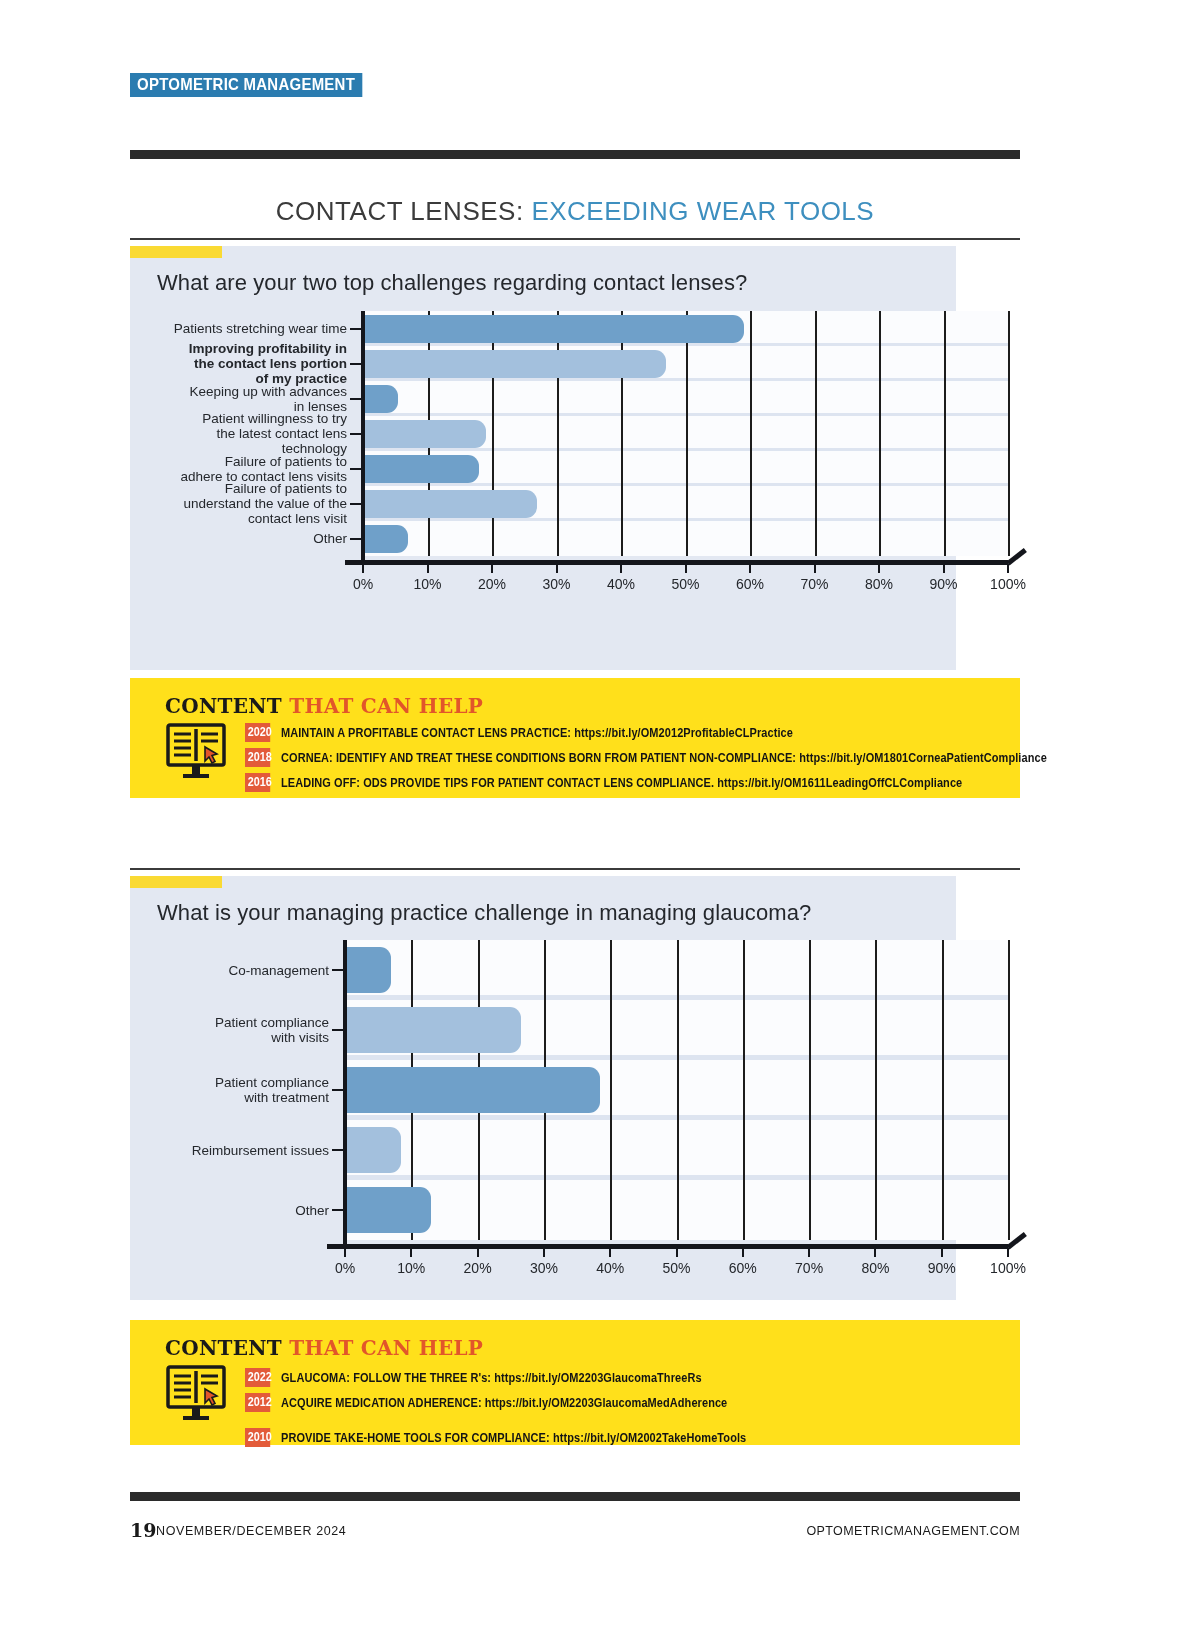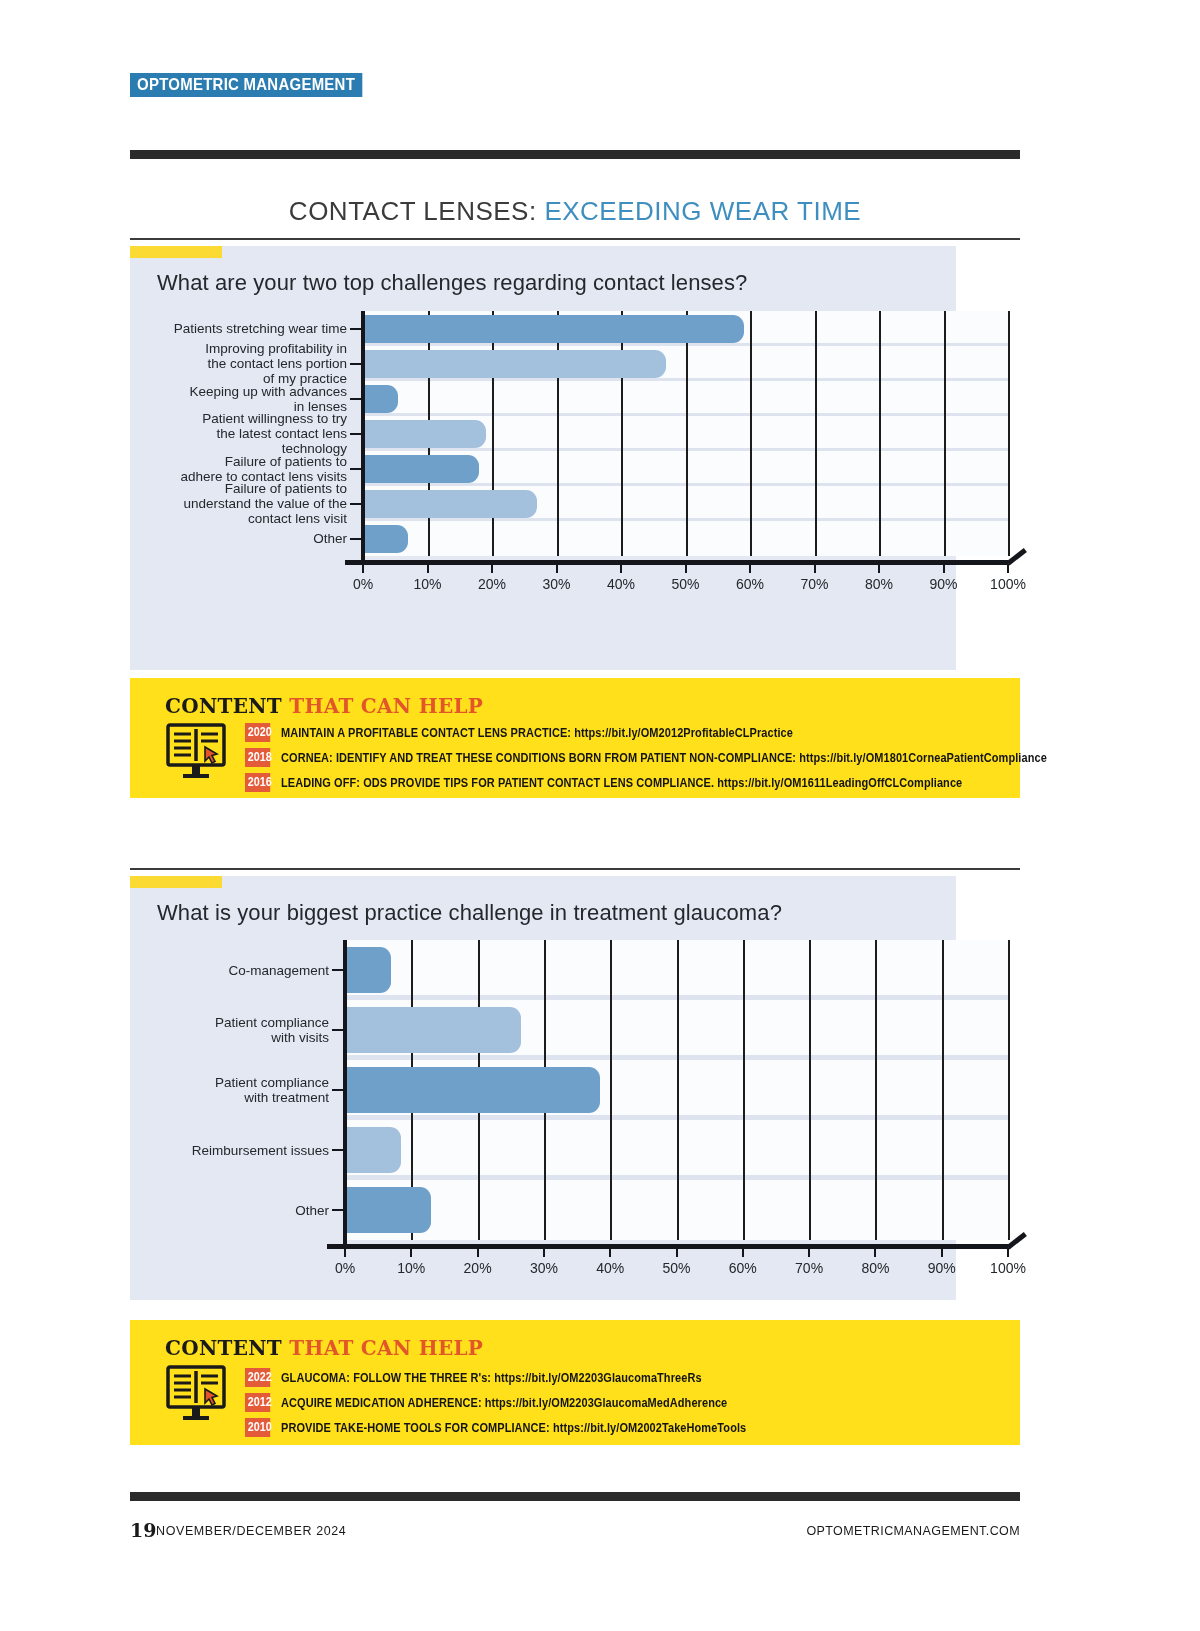--- a/index.html
+++ b/index.html
@@ -275,21 +275,21 @@
 
 <div class="page">
 
   <div class="masthead">
     <div class="mast-badge">OPTOMETRIC MANAGEMENT</div>
   </div>
   <div class="rule-top"></div>
 
   <div class="sec-title" style="top:196px;">
     <span class="dark">CONTACT LENSES:</span>
-    <span class="blue">EXCEEDING WEAR TIME</span>
+    <span class="blue">EXCEEDING WEAR TOOLS</span>
   </div>
   <div class="thin-rule" style="top:238px;"></div>
 
   <div class="panel" id="panel1" style="top:246px;height:424px;">
     <div class="panel-tab"></div>
     <div class="panel-q" style="top:24px;">What are your two top challenges regarding contact lenses?</div>
     <div class="plot" id="plot1" style="left:233px;top:65px;width:645px;height:245px;">
         <div class="row-band" style="top: 0px; height: 35px;"></div>
         <div class="row-gap" style="top: 32px; height: 6px;"></div>
         <div class="row-band" style="top: 35px; height: 35px;"></div>
@@ -317,21 +317,21 @@
         <div class="bar" style="left: 0px; top: 38.5px; width: 303.15px; height: 28px; background: rgb(163, 192, 221);"></div>
         <div class="bar" style="left: 0px; top: 73.5px; width: 35.475px; height: 28px; background: rgb(111, 160, 201);"></div>
         <div class="bar" style="left: 0px; top: 108.5px; width: 122.55px; height: 28px; background: rgb(163, 192, 221);"></div>
         <div class="bar" style="left: 0px; top: 143.5px; width: 116.1px; height: 28px; background: rgb(111, 160, 201);"></div>
         <div class="bar" style="left: 0px; top: 178.5px; width: 174.15px; height: 28px; background: rgb(163, 192, 221);"></div>
         <div class="bar" style="left: 0px; top: 213.5px; width: 45.15px; height: 28px; background: rgb(111, 160, 201);"></div>
       </div>
     <div id="cats1">
         <div class="cat-label" style="width: 186px; left: 31px; top: 75px;">Patients stretching wear time</div>
         <div class="cat-tick" style="left: 220px; top: 81.5px;"></div>
-        <div class="cat-label" style="width: 186px; left: 31px; top: 95px;">Improving profitability in
+        <div class="cat-label" style="width: 186px; left: 31px; top: 95px; font-weight: bold;">Improving profitability in
 the contact lens portion
 of my practice</div>
         <div class="cat-tick" style="left: 220px; top: 116.5px;"></div>
         <div class="cat-label" style="width: 186px; left: 31px; top: 137.5px;">Keeping up with advances
 in lenses</div>
         <div class="cat-tick" style="left: 220px; top: 151.5px;"></div>
         <div class="cat-label" style="width: 186px; left: 31px; top: 165px;">Patient willingness to try
 the latest contact lens
 technology</div>
         <div class="cat-tick" style="left: 220px; top: 186.5px;"></div>
@@ -407,21 +407,21 @@
           <span class="cc-year">2016</span>
           <span class="cc-text">LEADING OFF: ODS PROVIDE TIPS FOR PATIENT CONTACT LENS COMPLIANCE. https://bit.ly/OM1611LeadingOffCLCompliance</span>
         </div>
       </div>
   </div>
 
   <div class="thin-rule" style="top:868px;"></div>
 
   <div class="panel" id="panel2" style="top:876px;height:424px;">
     <div class="panel-tab"></div>
-    <div class="panel-q" style="top:24px;">What is your biggest practice challenge in treatment glaucoma?</div>
+    <div class="panel-q" style="top:24px;">What is your managing practice challenge in managing glaucoma?</div>
     <div class="plot" id="plot2" style="left:215px;top:64px;width:663px;height:300px;">
         <div class="row-band" style="top: 0px; height: 60px;"></div>
         <div class="row-gap" style="top: 55px; height: 10px;"></div>
         <div class="row-band" style="top: 60px; height: 60px;"></div>
         <div class="row-gap" style="top: 115px; height: 10px;"></div>
         <div class="row-band" style="top: 120px; height: 60px;"></div>
         <div class="row-gap" style="top: 175px; height: 10px;"></div>
         <div class="row-band" style="top: 180px; height: 60px;"></div>
         <div class="row-gap" style="top: 235px; height: 10px;"></div>
         <div class="row-band" style="top: 240px; height: 60px;"></div>
@@ -506,21 +506,21 @@
     </div>
     <div id="ccrows2">
         <div class="cc-row" style="left: 115px; top: 48px;">
           <span class="cc-year">2022</span>
           <span class="cc-text">GLAUCOMA: FOLLOW THE THREE R's: https://bit.ly/OM2203GlaucomaThreeRs</span>
         </div>
         <div class="cc-row" style="left: 115px; top: 73px;">
           <span class="cc-year">2012</span>
           <span class="cc-text">ACQUIRE MEDICATION ADHERENCE: https://bit.ly/OM2203GlaucomaMedAdherence</span>
         </div>
-        <div class="cc-row" style="left: 115px; top: 98px;">
+        <div class="cc-row" style="left: 115px; top: 108px;">
           <span class="cc-year">2010</span>
           <span class="cc-text">PROVIDE TAKE-HOME TOOLS FOR COMPLIANCE: https://bit.ly/OM2002TakeHomeTools</span>
         </div>
       </div>
   </div>
 
   <div class="rule-bottom"></div>
   <div class="pg-num">19</div>
   <div class="pg-date">NOVEMBER/DECEMBER 2024</div>
   <div class="pg-site">OPTOMETRICMANAGEMENT.COM</div>

